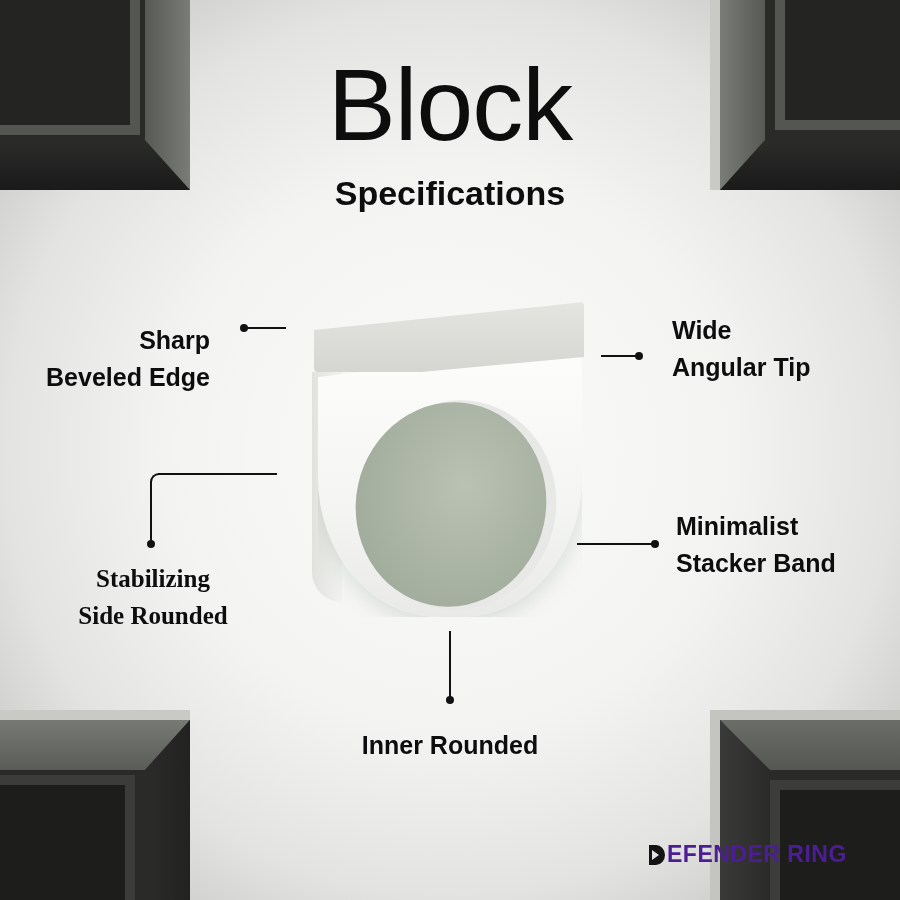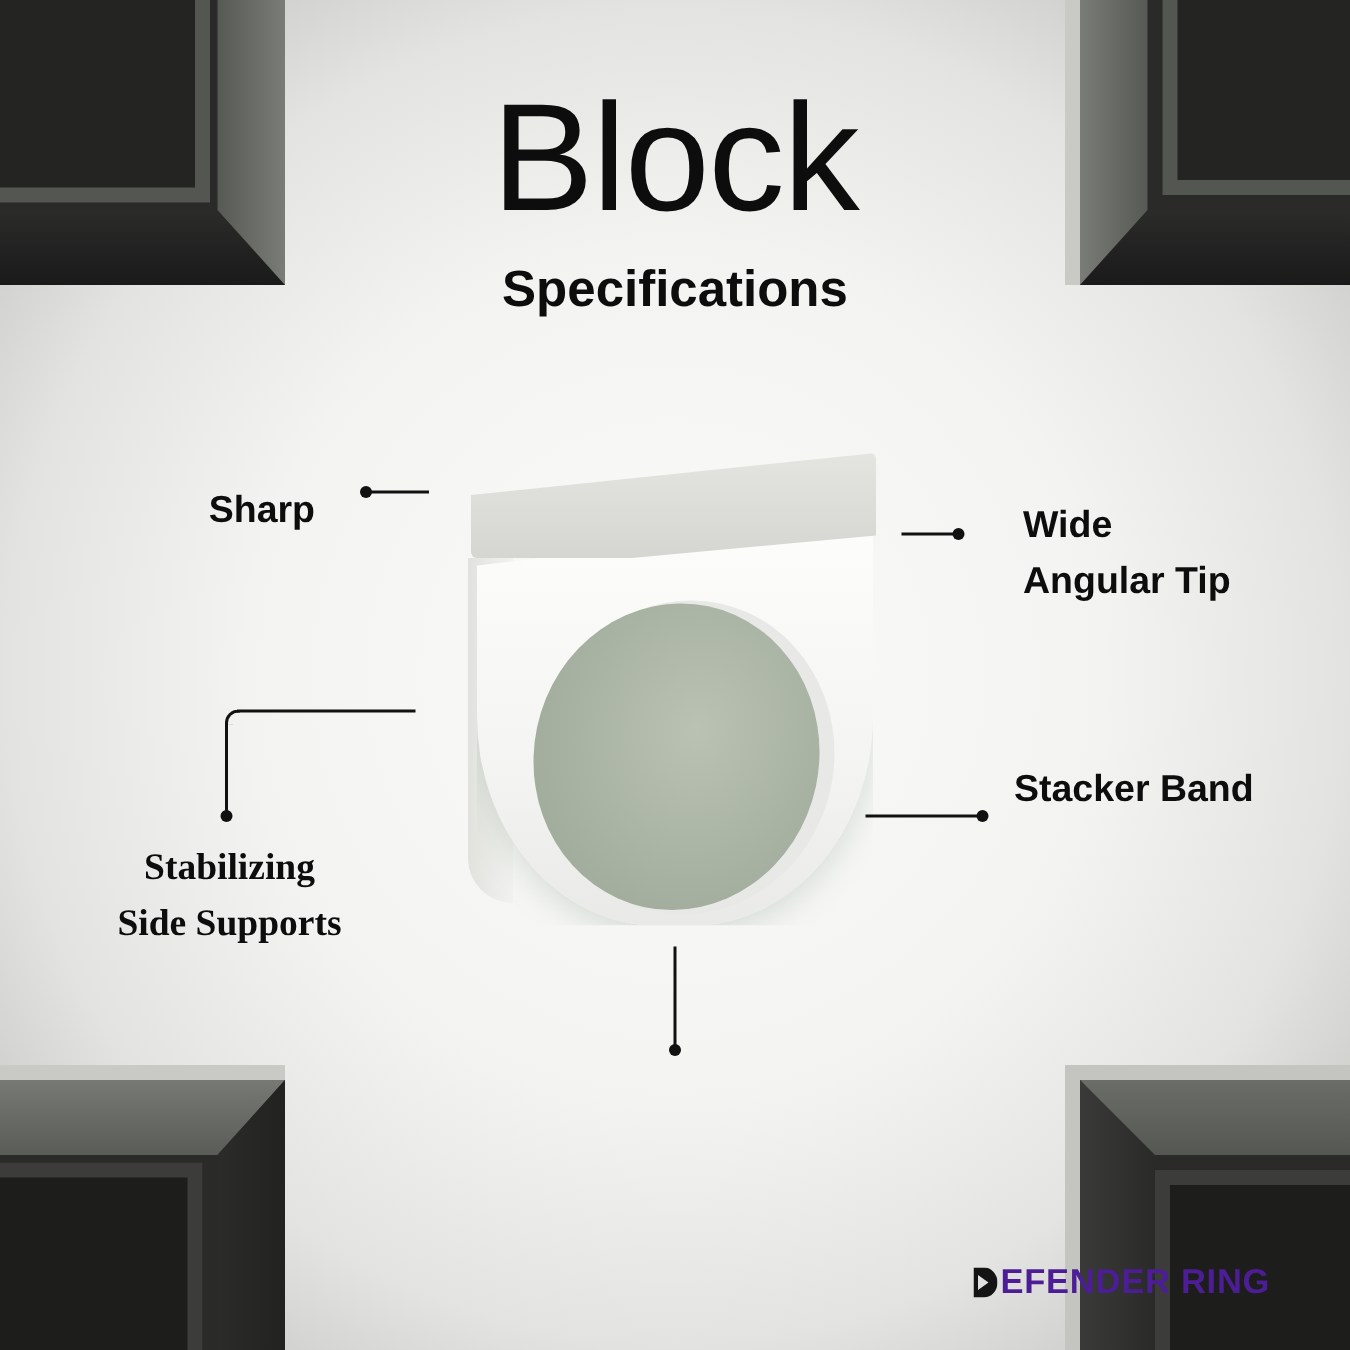--- a/index.html
+++ b/index.html
@@ -147,49 +147,52 @@
 <div class="ring">
   <div class="ring-left"></div>
   <div class="ring-body"></div>
   <div class="ring-top"></div>
   <div class="ring-hole-rim"></div>
   <div class="ring-hole"></div>
 </div>
 
 <div class="label right" style="left:20px; top:292px; width:190px;">
   <span>Sharp</span>
+  <span>Beveled Edge</span>
 </div>
 <div class="dot" style="left:240px; top:324px;"></div>
 <div class="line" style="left:244px; top:327px; width:42px; height:2px;"></div>
 
-<div class="label" style="left:672px; top:332px;margin-left:10px;">
+<div class="label" style="left:672px; top:312px;">
   <span>Wide</span>
   <span>Angular Tip</span>
 </div>
 <div class="line" style="left:601px; top:355px; width:38px; height:2px;"></div>
 <div class="dot" style="left:635px; top:352px;"></div>
 
 <div class="line" style="left:158px; top:473px; width:119px; height:2px;"></div>
 <div class="line" style="left:150px; top:481px; width:2px; height:62px;"></div>
 <div style="position:absolute; left:150px; top:473px; width:10px; height:10px; border-left:2px solid #111; border-top:2px solid #111; border-top-left-radius:9px;"></div>
 <div class="dot" style="left:147px; top:540px;"></div>
 <div class="label center" style="left:52px; top:560px; width:202px;font-family:Liberation Serif, serif;">
   <span>Stabilizing</span>
-  <span>Side Supports</span>
+  <span>Side Rounded</span>
 </div>
 
 <div class="line" style="left:577px; top:543px; width:78px; height:2px;"></div>
 <div class="dot" style="left:651px; top:540px;"></div>
 <div class="label" style="left:676px; top:508px;">
+  <span>Minimalist</span>
   <span>Stacker Band</span>
 </div>
 
 <div class="line" style="left:449px; top:631px; width:2px; height:68px;"></div>
 <div class="dot" style="left:446px; top:696px;"></div>
 <div class="label center" style="left:340px; top:727px; width:220px;">
+  <span>Inner Rounded</span>
 </div>
 
 <div class="brand">
   <svg class="brand-mark" viewBox="0 0 16 20">
     <path d="M0 0 H7 A9 10 0 0 1 7 20 H0 Z M3 5 L10 10 L3 15 Z" fill="#141414" fill-rule="evenodd"></path>
   </svg>
   <span>EFENDER RING</span>
 </div>
 
 </body></html>

